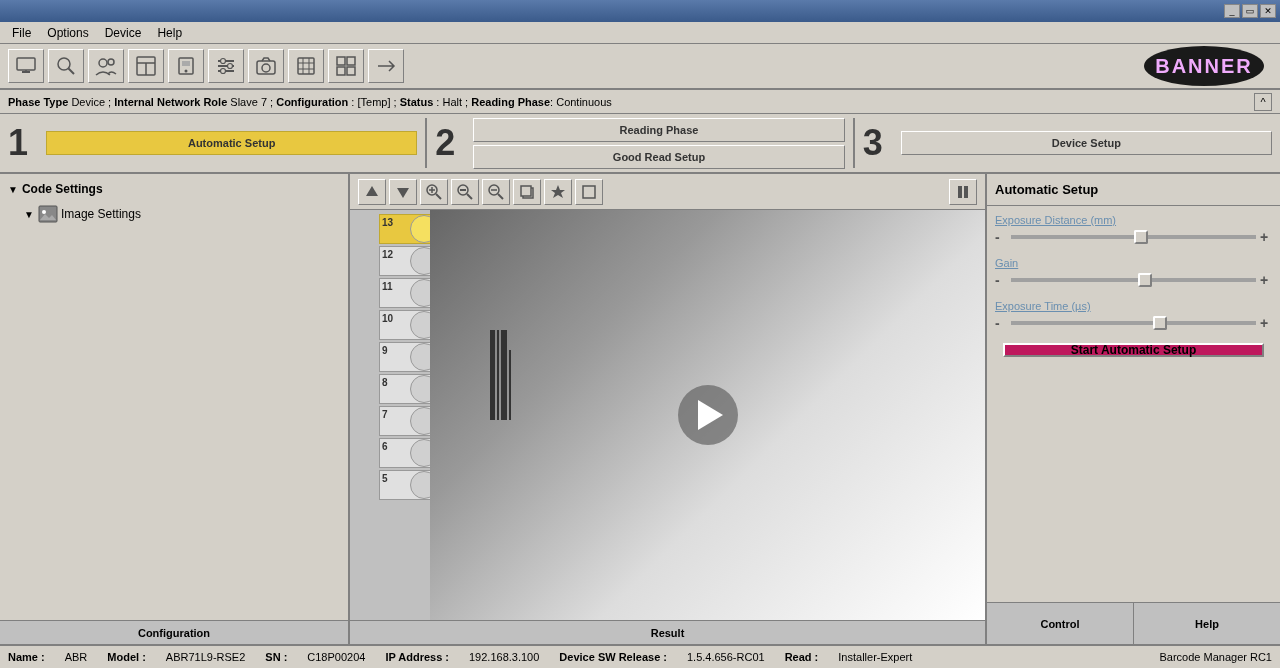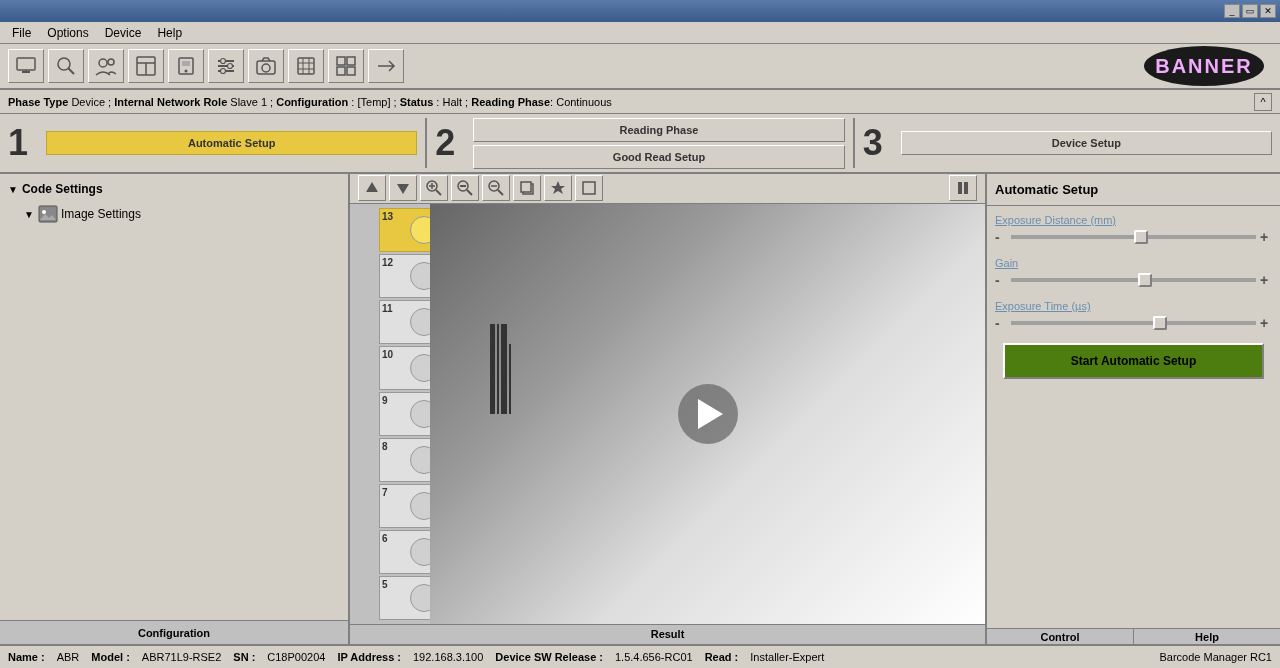--- a/index.html
+++ b/index.html
@@ -244,21 +244,21 @@
       background: #c0c0c0;
       display: flex;
       flex-direction: column;
       align-items: center;
       padding: 4px 4px;
       gap: 2px;
       overflow: hidden;
     }
     .film-frame {
       width: 70px;
-      height: 44px;
+      height: 30px;
       background: #e0e0e0;
       border: 1px solid #999;
       display: flex;
       align-items: center;
       position: relative;
       margin-left: 48px;
     }
     .film-frame.active {
       background: #e8c840;
       border-color: #c0a830;
@@ -374,31 +374,31 @@
       background: #d4d0c8;
       border: 2px solid #808080;
       border-top-color: #fff;
       border-left-color: #fff;
       border-radius: 2px;
       top: -5px;
     }
     .start-setup-btn {
       width: calc(100% - 16px);
       margin: 8px;
-      height: 36px;
-      background: #4d7c0f;
+      height: 14px;
+      background: #be185d;
       border: 2px solid;
       border-color: #fff #808080 #808080 #fff;
       cursor: pointer;
       font-size: 12px;
       font-weight: 600;
       display: flex; align-items: center; justify-content: center;
     }
     .right-panel-footer {
-      height: 16px;
+      height: 42px;
       background: #c0c0c0;
       border-top: 1px solid #808080;
       display: flex;
     }
     .right-footer-btn {
       flex: 1;
       display: flex; align-items: center; justify-content: center;
       font-size: 11px;
       font-weight: bold;
       cursor: pointer;
@@ -408,21 +408,21 @@
 
     
     .bottom-status {
       height: 24px;
       background: #d4d0c8;
       border-top: 2px solid #808080;
       display: flex;
       align-items: center;
       padding: 0 8px;
       font-size: 11px;
-      gap: 12px;
+      gap: 20px;
     }
   </style>
 </head>
 <body>
 
 <div class="title-bar">
   <div class="title-bar-controls">
     <div class="title-bar-btn">_</div>
     <div class="title-bar-btn">▭</div>
     <div class="title-bar-btn">✕</div>
@@ -514,21 +514,21 @@
 
   <div class="banner-logo">
     <span class="banner-text">BANNER</span>
   </div>
 </div>
 
 <div class="full-body">
 
   <div class="status-bar-top">
     <span style="font-weight:bold;">Phase Type</span>&nbsp;<span>Device</span>&nbsp;;&nbsp;
-    <span style="font-weight:bold;">Internal Network Role</span>&nbsp;<span>Slave 1</span>&nbsp;;&nbsp;
+    <span style="font-weight:bold;">Internal Network Role</span>&nbsp;<span>Slave 7</span>&nbsp;;&nbsp;
     <span style="font-weight:bold;">Configuration</span>&nbsp;:&nbsp;<span>[Temp]</span>&nbsp;;&nbsp;
     <span style="font-weight:bold;">Status</span>&nbsp;:&nbsp;<span>Halt</span>&nbsp;;&nbsp;
     <span style="font-weight:bold;">Reading Phase</span>:&nbsp;<span>Continuous</span>
     <div class="collapse-btn">^</div>
   </div>
 
   <div class="wizard-bar">
 
     <span class="wizard-step-num">1</span>
     <div class="wizard-step-buttons">

